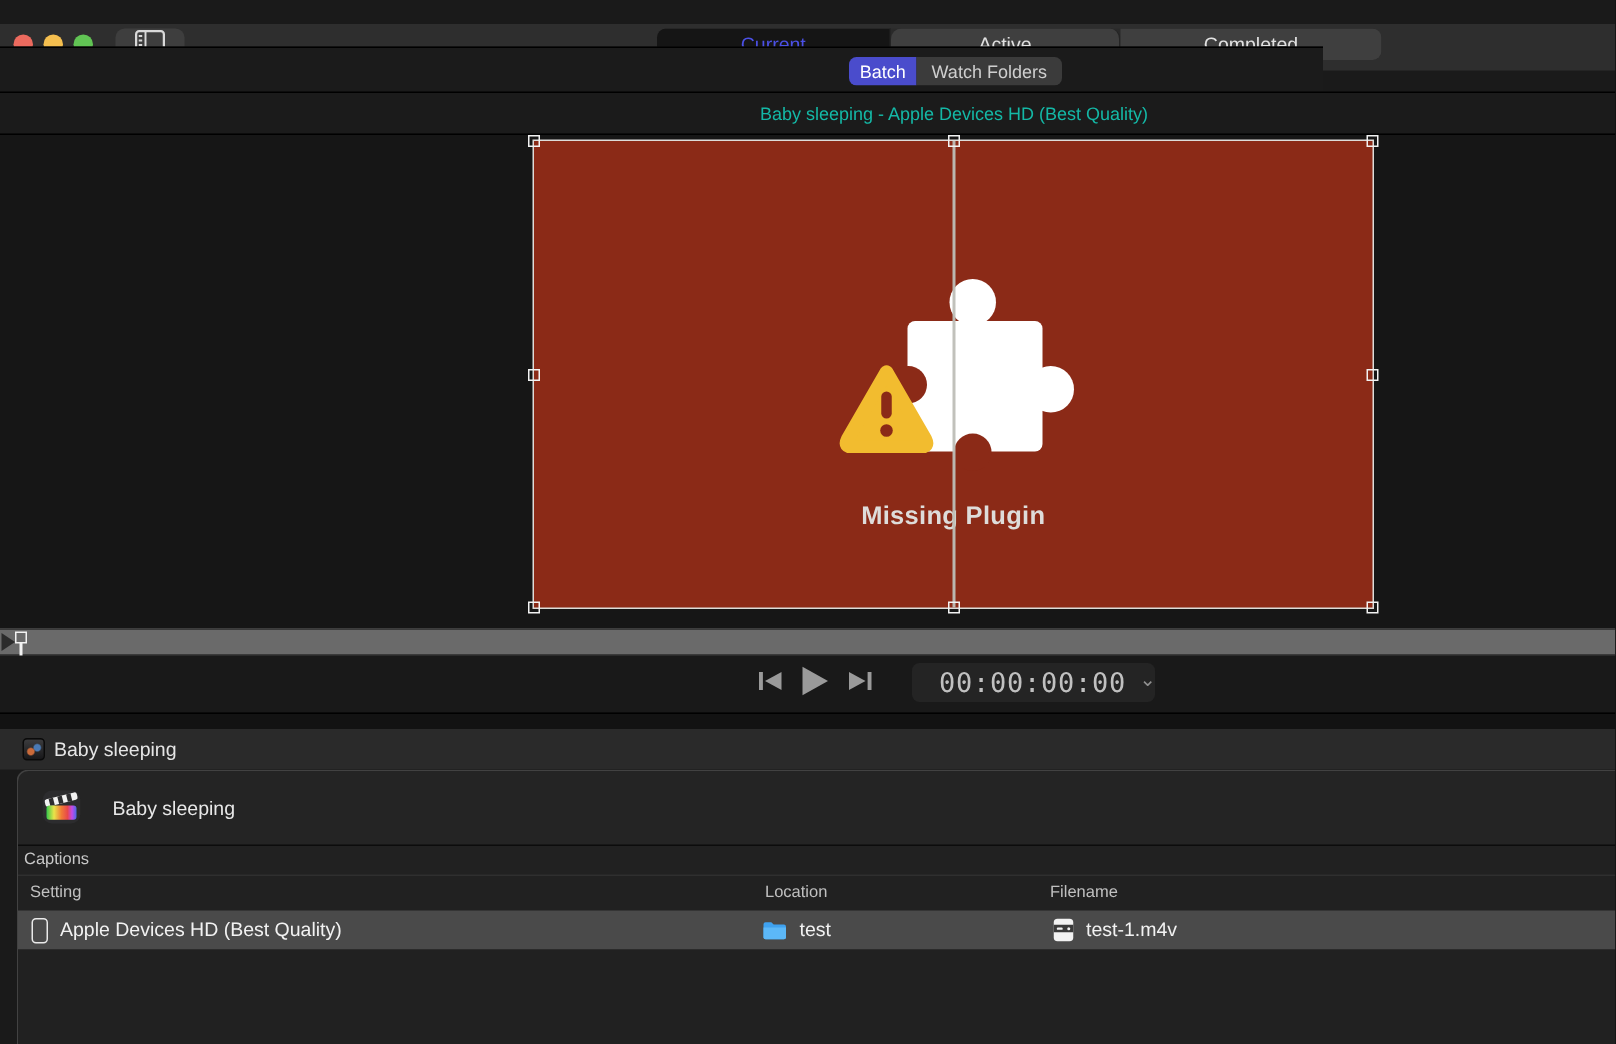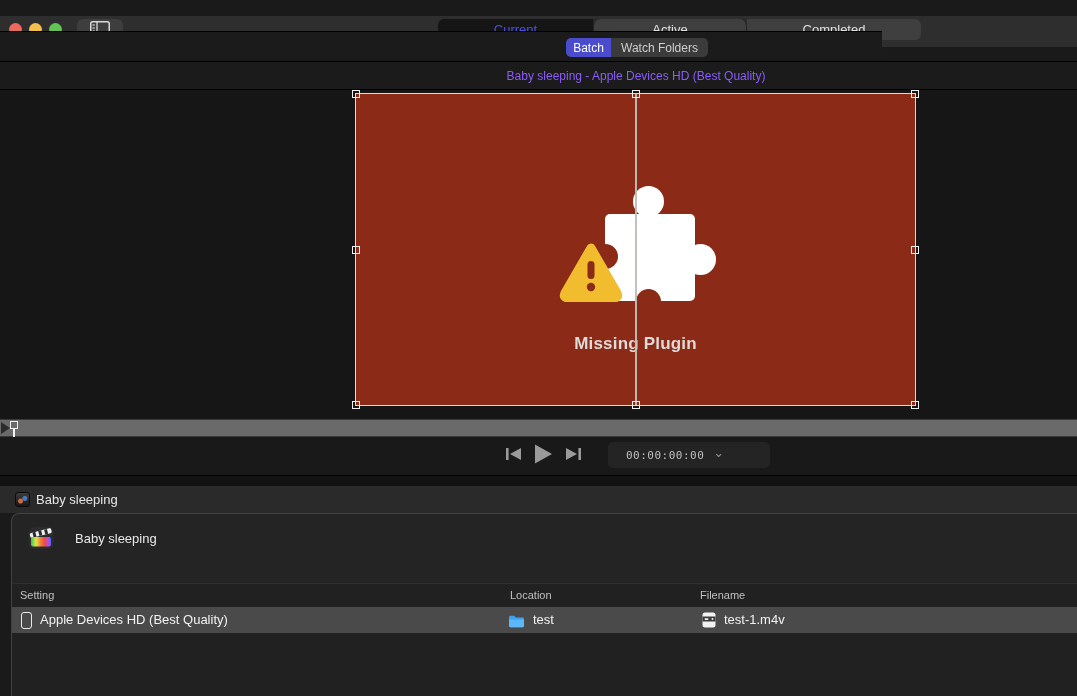--- a/index.html
+++ b/index.html
@@ -23,21 +23,21 @@
 
   
   .row2 { position:absolute; left:0; top:31px; width:882px; height:30px; background:#1b1b1b; border-top:1px solid #000; }
   .modetabs { position:absolute; left:566px; top:6px; height:19px; display:flex; border-radius:5px; overflow:hidden; }
   .modetab { height:19px; display:flex; align-items:center; justify-content:center; font-size:12px; }
   .modetab.batch { width:45px; background:#4a4ccc; color:#fff; }
   .modetab.watch { width:97px; background:#3b3b3b; color:#cfcfcf; }
 
   
   .titlerow { position:absolute; left:0; top:61px; width:1077px; height:28px; background:#1b1b1b; border-top:1px solid #000; }
-  .ptitle { position:absolute; left:356px; top:0; width:560px; height:28px; line-height:28px; text-align:center; font-size:12px; color:#8b5cf6; }
+  .ptitle { position:absolute; left:356px; top:0; width:560px; height:28px; line-height:28px; text-align:center; font-size:12px; color:#14b8a6; }
 
   
   .preview { position:absolute; left:0; top:89px; width:1077px; height:330px; background:#161616; border-top:1px solid #000; }
   .frame { position:absolute; left:356px; top:4px; width:559px; height:311px; background:#8b2a17; box-shadow:0 0 0 1px #dddcd9; }
   .divider { position:absolute; left:279px; top:0; width:2px; height:311px; background:rgba(190,190,183,.95); z-index:6; }
   .handle { position:absolute; width:8px; height:8px; border:1.5px solid #f2f2f2; background:transparent; z-index:7; }
   .h-tl{left:-4px;top:-4px;} .h-tc{left:276px;top:-4px;} .h-tr{left:555px;top:-4px;}
   .h-ml{left:-4px;top:152px;} .h-mr{left:555px;top:152px;}
   .h-bl{left:-4px;top:307px;} .h-bc{left:276px;top:307px;} .h-br{left:555px;top:307px;}
 
@@ -57,21 +57,21 @@
   .ph-mark { position:absolute; left:10px; top:1px; width:8px; height:8px; border:1.5px solid #f2f2f2; }
   .ph-stem { position:absolute; left:13px; top:8px; width:2px; height:10px; background:#f2f2f2; }
 
   
   .transport { position:absolute; left:0; top:437px; width:1077px; height:38px; background:#191919; }
   .tbtn { position:absolute; display:flex; align-items:center; justify-content:center; }
   .b-skipback { left:503px; top:11px; width:20px; height:16px; }
   .b-play { left:531px; top:8px; width:24px; height:22px; }
   .b-skipfwd { left:563px; top:11px; width:20px; height:16px; }
   .timecode { position:absolute; left:608px; top:5px; width:162px; height:26px; background:#242424; border-radius:5px; display:flex; align-items:center; }
-  .tc-text { margin-left:18px; font-family:"DejaVu Sans Mono", monospace; font-size:11px; color:#c0c0c0; letter-spacing:.5px; }
+  .tc-text { margin-left:18px; font-family:"DejaVu Sans Mono", monospace; font-size:18px; color:#c0c0c0; letter-spacing:.5px; }
   .tc-chev { margin-left:9px; color:#909090; font-size:13px; line-height:10px; transform:translateY(-2px); }
 
   
   .gapstrip { position:absolute; left:0; top:475px; width:1077px; height:11px; background:#121212; border-top:1px solid #000; }
   .jobrow { position:absolute; left:0; top:486px; width:1077px; height:27px; background:#2a2a2a; display:flex; align-items:center; }
   .job-thumb { position:absolute; left:15px; top:6px; width:15px; height:15px; border-radius:3px; border:1px solid #0a0a0a;
     background: radial-gradient(circle at 35% 62%, #c96a3a 0 2px, rgba(0,0,0,0) 3px),
                 radial-gradient(circle at 68% 42%, #4a7ab5 0 2px, rgba(0,0,0,0) 3px),
                 linear-gradient(#3c3c3e,#18181a); }
   .job-title { position:absolute; left:36px; font-size:13px; color:#e6e6e6; }
@@ -224,20 +224,23 @@
             <rect x="5" y="5.5" width="3" height="5" fill="#2c2c2e"></rect>
             <rect x="11" y="5.5" width="3" height="5" fill="#2c2c2e"></rect>
             <rect x="17" y="5.5" width="3" height="5" fill="#2c2c2e"></rect>
           </g>
           <rect x="3" y="12" width="20" height="9.5" rx="2" fill="url(#rb)"></rect>
         </svg>
       </div>
       <div class="src-name">Baby sleeping</div>
     </div>
 
+    <div class="caprow">
+      <div class="cap-label">Captions</div>
+    </div>
 
     <div class="hdrrow">
       <div class="hdr hdr-setting">Setting</div>
       <div class="hdr hdr-location">Location</div>
       <div class="hdr hdr-filename">Filename</div>
     </div>
 
     <div class="outrow">
       <div class="dev-icon"></div>
       <div class="out-setting">Apple Devices HD (Best Quality)</div>

